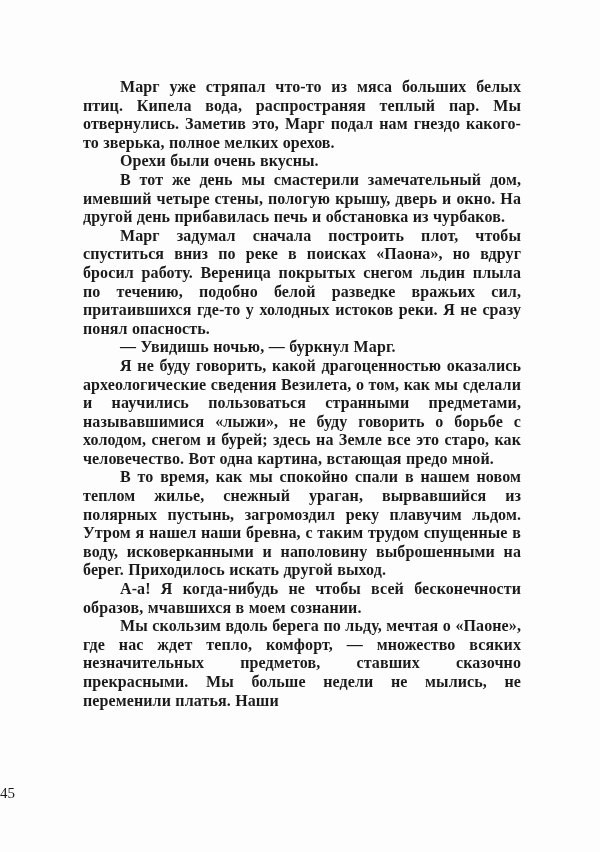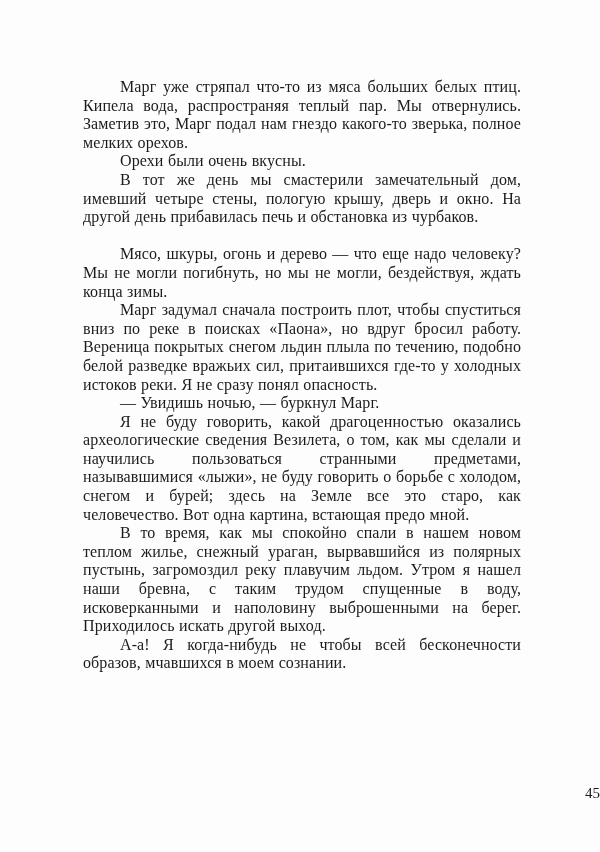--- a/index.html
+++ b/index.html
@@ -22,44 +22,45 @@
   .page-text p {
     margin: 0;
     padding: 0;
     text-align: justify;
     text-indent: 37px;
     font-size: 16px;
     line-height: 18.6px;
     letter-spacing: 0.1px;
     word-spacing: 0.3px;
     hyphens: auto;
+    font-weight: bold;
     -webkit-hyphens: auto;
   }
   .page-text p.section-break {
     margin-top: 18.6px;
   }
   .page-number {
     position: absolute;
     bottom: 50px;
     left: 0;
     width: 100%;
-    text-align: right;
+    text-align: left;
     font-size: 15px;
     color: #1b1b1b;
   }
 </style>
 </head>
 <body>
 
 <div class="book-page">
   <div class="page-text">
     <p>Марг уже стряпал что-то из мяса больших белых птиц. Кипела вода, распространяя теплый пар. Мы отвернулись. Заметив это, Марг подал нам гнездо какого-то зверька, полное мелких орехов.</p>
     <p>Орехи были очень вкусны.</p>
     <p>В тот же день мы смастерили замечательный дом, имевший четыре стены, пологую крышу, дверь и окно. На другой день прибавилась печь и обстановка из чурбаков.</p>
-    <p class="section-break">Мясо, шкуры, огонь и дерево — что еще надо человеку? Мы не могли погибнуть, но мы не могли, бездействуя, ждать конца зимы.</p>
     <p>Марг задумал сначала построить плот, чтобы спуститься вниз по реке в поисках «Паона», но вдруг бросил работу. Вереница покрытых снегом льдин плыла по течению, подобно белой разведке вражьих сил, притаившихся где-то у холодных истоков реки. Я не сразу понял опасность.</p>
     <p>— Увидишь ночью, — буркнул Марг.</p>
     <p>Я не буду говорить, какой драгоценностью оказались археологические сведения Везилета, о том, как мы сделали и научились пользоваться странными предметами, называвшимися «лыжи», не буду говорить о борьбе с холодом, снегом и бурей; здесь на Земле все это старо, как человечество. Вот одна картина, встающая предо мной.</p>
     <p>В то время, как мы спокойно спали в нашем новом теплом жилье, снежный ураган, вырвавшийся из полярных пустынь, загромоздил реку плавучим льдом. Утром я нашел наши бревна, с таким трудом спущенные в воду, исковерканными и наполовину выброшенными на берег. Приходилось искать другой выход.</p>
     <p>А-а! Я когда-нибудь не чтобы всей бесконечности образов, мчавшихся в моем сознании.</p>
+    <p>Мы скользим вдоль берега по льду, мечтая о «Паоне», где нас ждет тепло, комфорт, — множество всяких незначительных предметов, ставших сказочно прекрасными. Мы больше недели не мылись, не переменили платья. Наши</p>
   </div>
   <div class="page-number">45</div>
 </div>
 
 </body></html>

